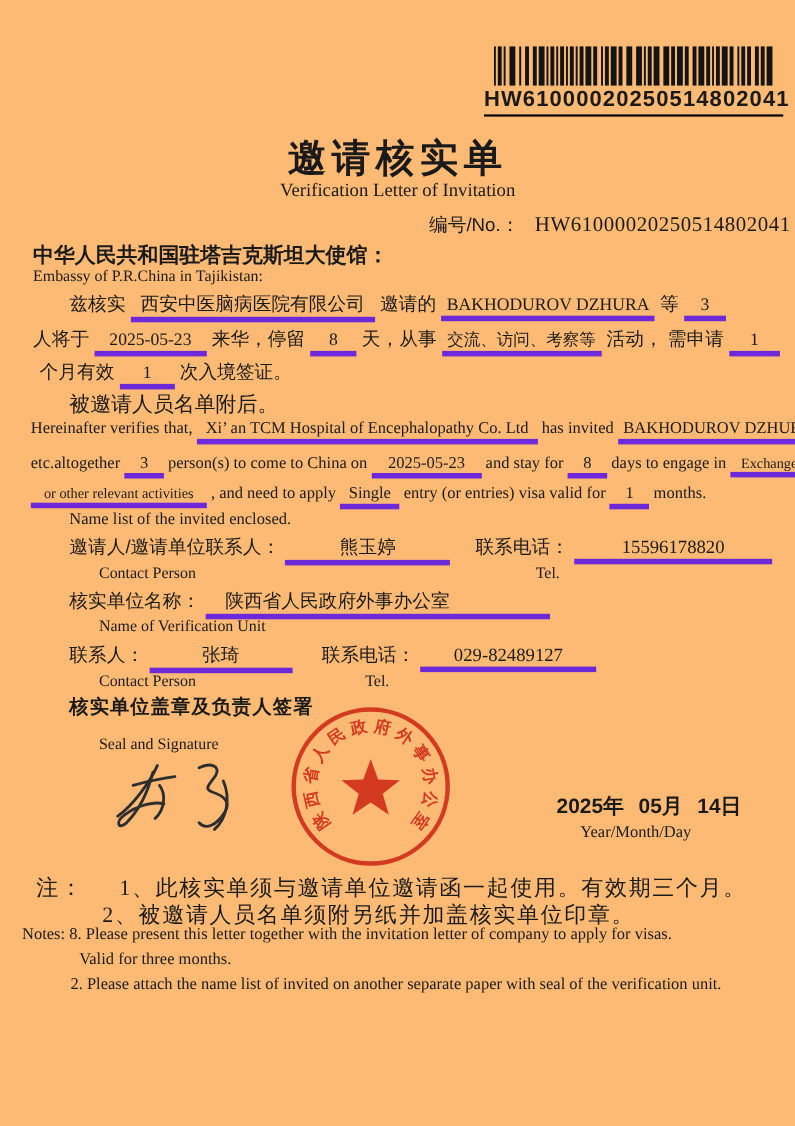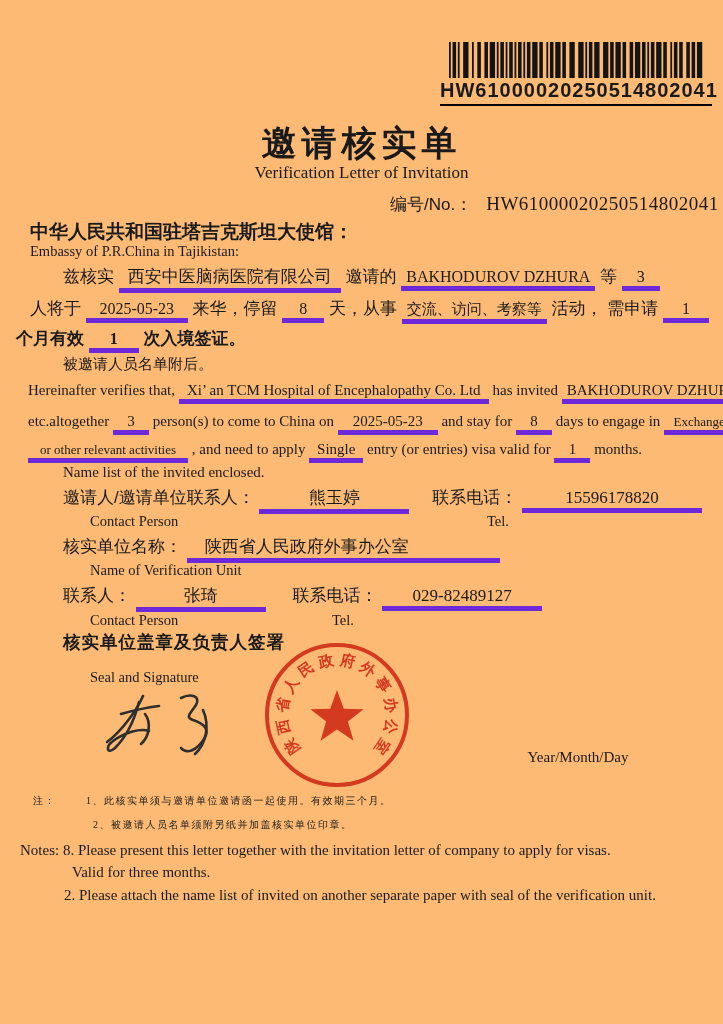--- a/index.html
+++ b/index.html
@@ -20,21 +20,21 @@
   .body-en{font-size:15px;}
   .small-act{font-size:13px;}
   .contact-cn{font-size:17px;}
   .label-en{font-size:14.5px;}
   .seal-head{font-size:17.5px;font-weight:600;letter-spacing:1px;}
   .barcode-wrap{position:absolute;top:42px;right:11px;width:272px;text-align:center;}
   .barcode-num{font-size:20px;font-weight:700;letter-spacing:1px;margin-top:1px;}
   .barcode-rule{border-top:2.5px solid #000;margin-top:2px;}
   .date-line{font-size:19px;font-weight:600;word-spacing:8px;}
   .date-cap{font-size:15px;font-family:"Liberation Serif",serif;width:132px;text-align:center;}
-  .note-cn{font-family:"Liberation Serif",serif;font-size:10px;letter-spacing:1.5px;}
+  .note-cn{font-family:"Liberation Serif",serif;font-size:20px;letter-spacing:1.5px;}
   .note-en{font-family:"Liberation Serif",serif;font-size:15px;}
   .seal-svg{position:absolute;left:262px;top:640px;opacity:.88;mix-blend-mode:multiply;}
   .seal-svg text{font-size:15px;font-weight:700;text-anchor:middle;dominant-baseline:middle;
                  font-family:"Liberation Sans",sans-serif;}
   .sig-svg{position:absolute;left:93px;top:684px;}
 </style>
 </head>
 <body>
 
 <div class="page">
@@ -113,26 +113,26 @@
   <div class="abs body-cn" style="top:297px;left:30px;">
     <span>人将于</span>
     <span class="u val-en" style="min-width:92px;">2025-05-23</span>
     <span>来华，停留</span>
     <span class="u val-en" style="min-width:32px;">8</span>
     <span>天，从事</span>
     <span class="u" style="min-width:130px;font-size:15px;">交流、访问、考察等</span>
     <span>活动， 需申请</span>
     <span class="u val-en" style="min-width:36px;">1</span>
   </div>
-  <div class="abs body-cn" style="top:327px;left:16px;font-weight:bold;">
+  <div class="abs body-cn" style="top:327px;left:36px;">
     <span>个月有效</span>
     <span class="u val-en" style="min-width:40px;">1</span>
     <span>次入境签证。</span>
   </div>
-  <div class="abs body-cn" style="top:355px;left:63px;font-size:15px;">被邀请人员名单附后。</div>
+  <div class="abs body-cn" style="top:355px;left:63px;font-size:19px;">被邀请人员名单附后。</div>
 
   <div class="abs body-en en" style="top:382px;left:28px;">
     <span>Hereinafter verifies that,</span>
     <span class="u" style="min-width:300px;">Xi’ an TCM Hospital of Encephalopathy Co. Ltd</span>
     <span>has invited</span>
     <span class="u" style="min-width:170px;">BAKHODUROV DZHURA</span>
     
   </div>
   <div class="abs body-en en" style="top:413px;left:28px;">
     <span>etc.altogether</span>
@@ -208,20 +208,21 @@
         <text x="64.36010154204843" y="22.05859313538712" transform="rotate(-11.36363636363636 64.36010154204843 22.05859313538712)">政</text>
         <text x="85.63989845795159" y="22.05859313538712" transform="rotate(11.363636363636374 85.63989845795159 22.05859313538712)">府</text>
         <text x="105.26741052100827" y="30.279938949585976" transform="rotate(34.09090909090909 105.26741052100827 30.279938949585976)">外</text>
         <text x="120.19465367300475" y="45.44592617967605" transform="rotate(56.81818181818181 120.19465367300475 45.44592617967605)">事</text>
         <text x="128.1035552507224" y="65.20140725749485" transform="rotate(79.54545454545453 128.1035552507224 65.20140725749485)">办</text>
         <text x="127.76593076244262" y="86.47852563586075" transform="rotate(102.27272727272728 127.76593076244262 86.47852563586075)">公</text>
         <text x="119.23421039160557" y="105.97312756295648" transform="rotate(125 119.23421039160557 105.97312756295648)">室</text>
       </g>
   </svg>
 
+  <div class="abs date-line cn" style="top:720px;left:506px;">2025年 05月 14日</div>
   <div class="abs date-cap" style="top:749px;left:512px;">Year/Month/Day</div>
 
   <div class="abs note-cn" style="top:794px;left:33px;">
     <span>注：</span>
     <span style="margin-left:26px;">1、此核实单须与邀请单位邀请函一起使用。有效期三个月。</span>
   </div>
   <div class="abs note-cn" style="top:818px;left:93px;">2、被邀请人员名单须附另纸并加盖核实单位印章。</div>
   <div class="abs note-en" style="top:842px;left:20px;">Notes: 8. Please present this letter together with the invitation letter of company to apply for visas.</div>
   <div class="abs note-en" style="top:864px;left:72px;">Valid for three months.</div>
   <div class="abs note-en" style="top:887px;left:64px;">2. Please attach the name list of invited on another separate paper with seal of the verification unit.</div>

